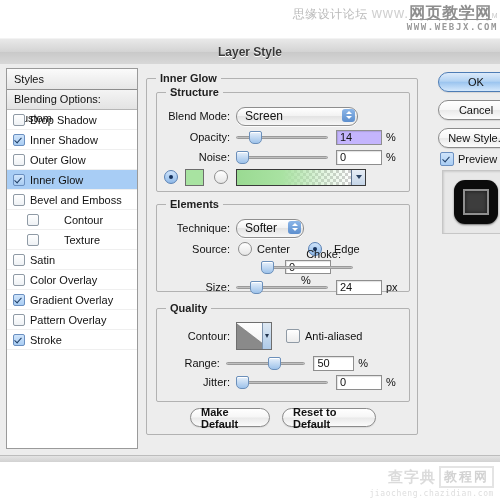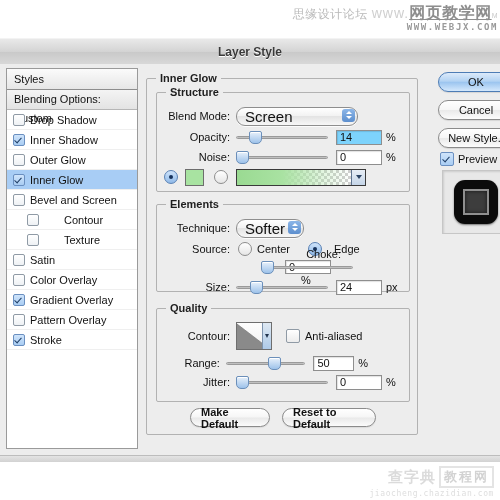--- a/index.html
+++ b/index.html
@@ -106,21 +106,21 @@
   .row{position:absolute;display:flex;align-items:center;}
   .lbl{font-size:11px;color:#111;text-align:right;white-space:nowrap;}
 
   
   .popup{
     height:17px;border:1px solid #8e8e8e;border-radius:9px;
     background:linear-gradient(to bottom,#ffffff 0%,#f3f3f3 45%,#e4e4e4 50%,#f7f7f7 100%);
     display:flex;align-items:center;position:relative;
     box-shadow:0 1px 0 rgba(255,255,255,.8);
   }
-  .popup .ptext{padding-left:8px;font-size:15px;color:#111;white-space:nowrap;text-align:right;}
+  .popup .ptext{padding-left:8px;font-size:12px;color:#111;white-space:nowrap;text-align:right;}
   .popup .parrow{
     position:absolute;right:2px;top:1px;width:13px;height:13px;border-radius:3px;
     background:linear-gradient(to bottom,#8cb6e8,#5d8fce);
     display:flex;flex-direction:column;align-items:center;justify-content:center;gap:2px;
   }
   .parrow i{display:block;width:0;height:0;border-left:3px solid transparent;border-right:3px solid transparent;}
   .parrow i.u{border-bottom:3px solid #fff;}
   .parrow i.d{border-top:3px solid #fff;}
 
   
@@ -136,21 +136,21 @@
     border:1px solid #6b8fba;border-radius:2px 2px 5px 5px;
     box-shadow:inset 0 1px 0 #fff;
   }
 
   
   .numfield{
     height:15px;border:1px solid #8e8e8e;background:#fff;
     display:flex;align-items:center;padding:0 3px;box-sizing:border-box;
     box-shadow:inset 1px 1px 1px rgba(0,0,0,.12);
   }
-  .numfield.sel{background:#7dd3fc;text-align:center;}
+  .numfield.sel{background:#c4b5fd;text-align:center;}
   .numfield span{font-size:11px;color:#111;}
   .unit{font-size:11px;color:#111;margin-left:4px;}
 
   
   .radio{
     width:12px;height:12px;border-radius:50%;border:1px solid #8d8d8d;
     background:linear-gradient(to bottom,#ffffff,#e6e6e6);position:relative;flex:0 0 12px;
   }
   .radio.on{
     background:linear-gradient(to bottom,#cfe4fb,#8fb9e8);border-color:#5b82b4;
@@ -299,21 +299,21 @@
           <div class="sb-item">
             <div class="cbx"></div>
             <span class="sb-label">Outer Glow</span>
           </div>
           <div class="sb-item sel">
             <div class="cbx on"></div>
             <span class="sb-label">Inner Glow</span>
           </div>
           <div class="sb-item">
             <div class="cbx"></div>
-            <span class="sb-label">Bevel and Screen</span>
+            <span class="sb-label">Bevel and Emboss</span>
           </div>
           <div class="sb-item indent">
             <div class="cbx"></div>
             <span class="sb-label">Contour</span>
           </div>
           <div class="sb-item indent">
             <div class="cbx"></div>
             <span class="sb-label">Texture</span>
           </div>
           <div class="sb-item">

